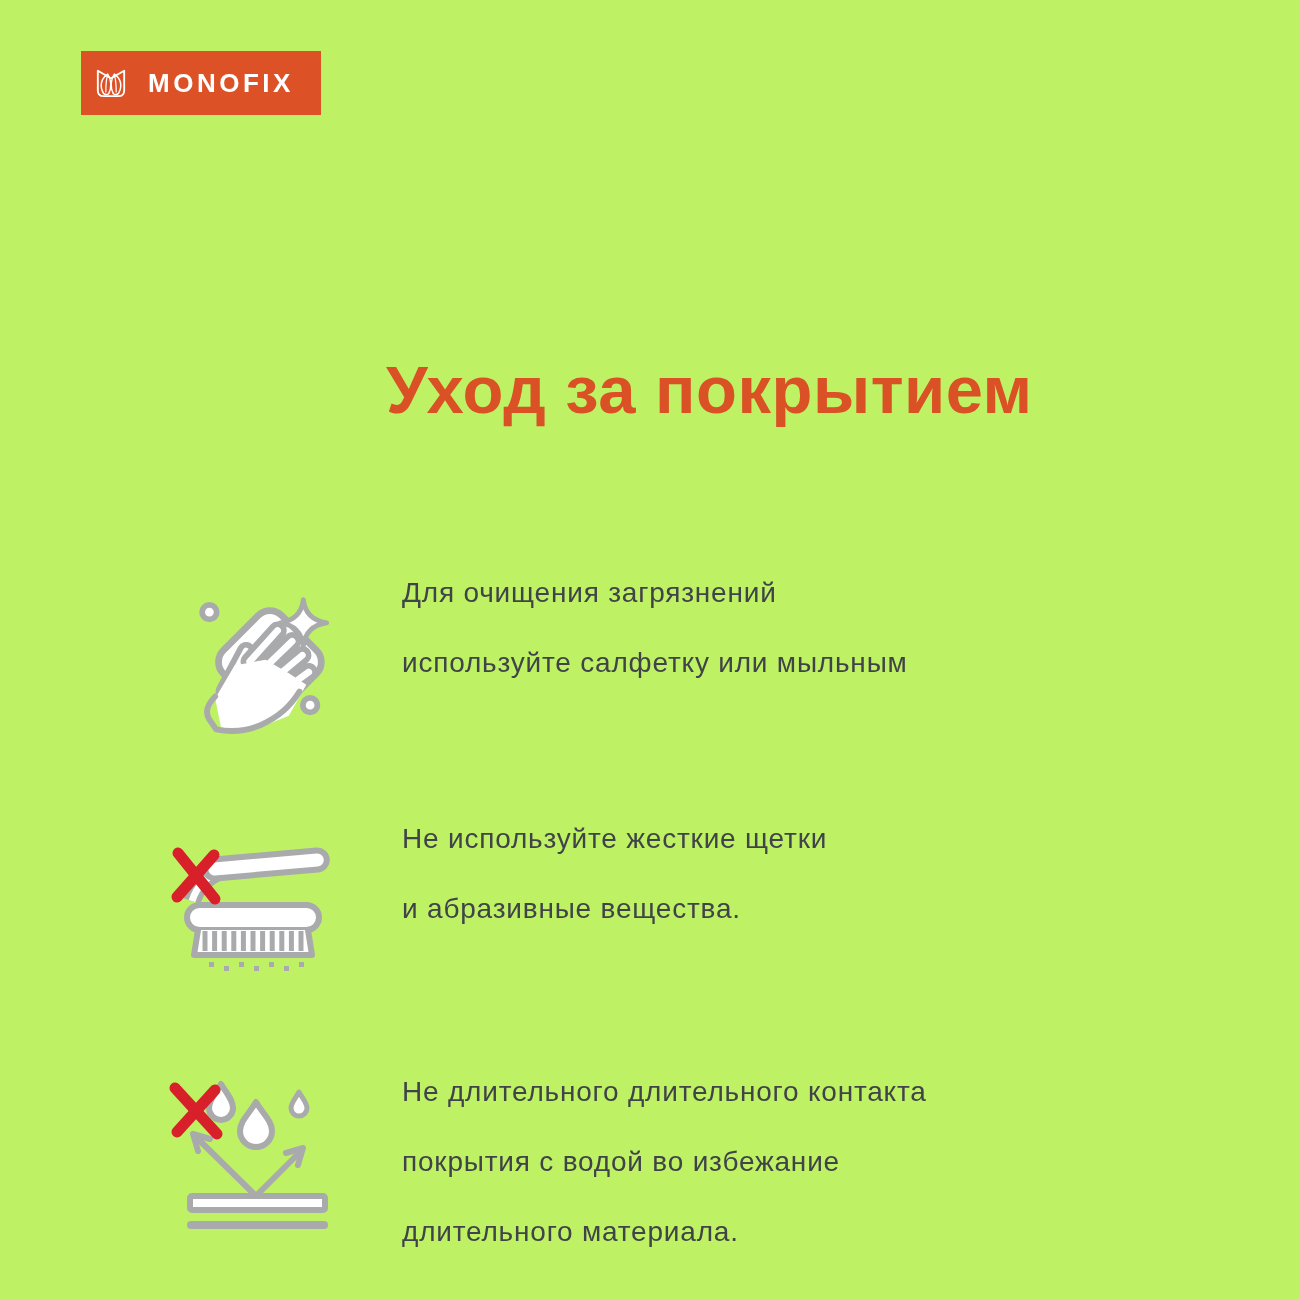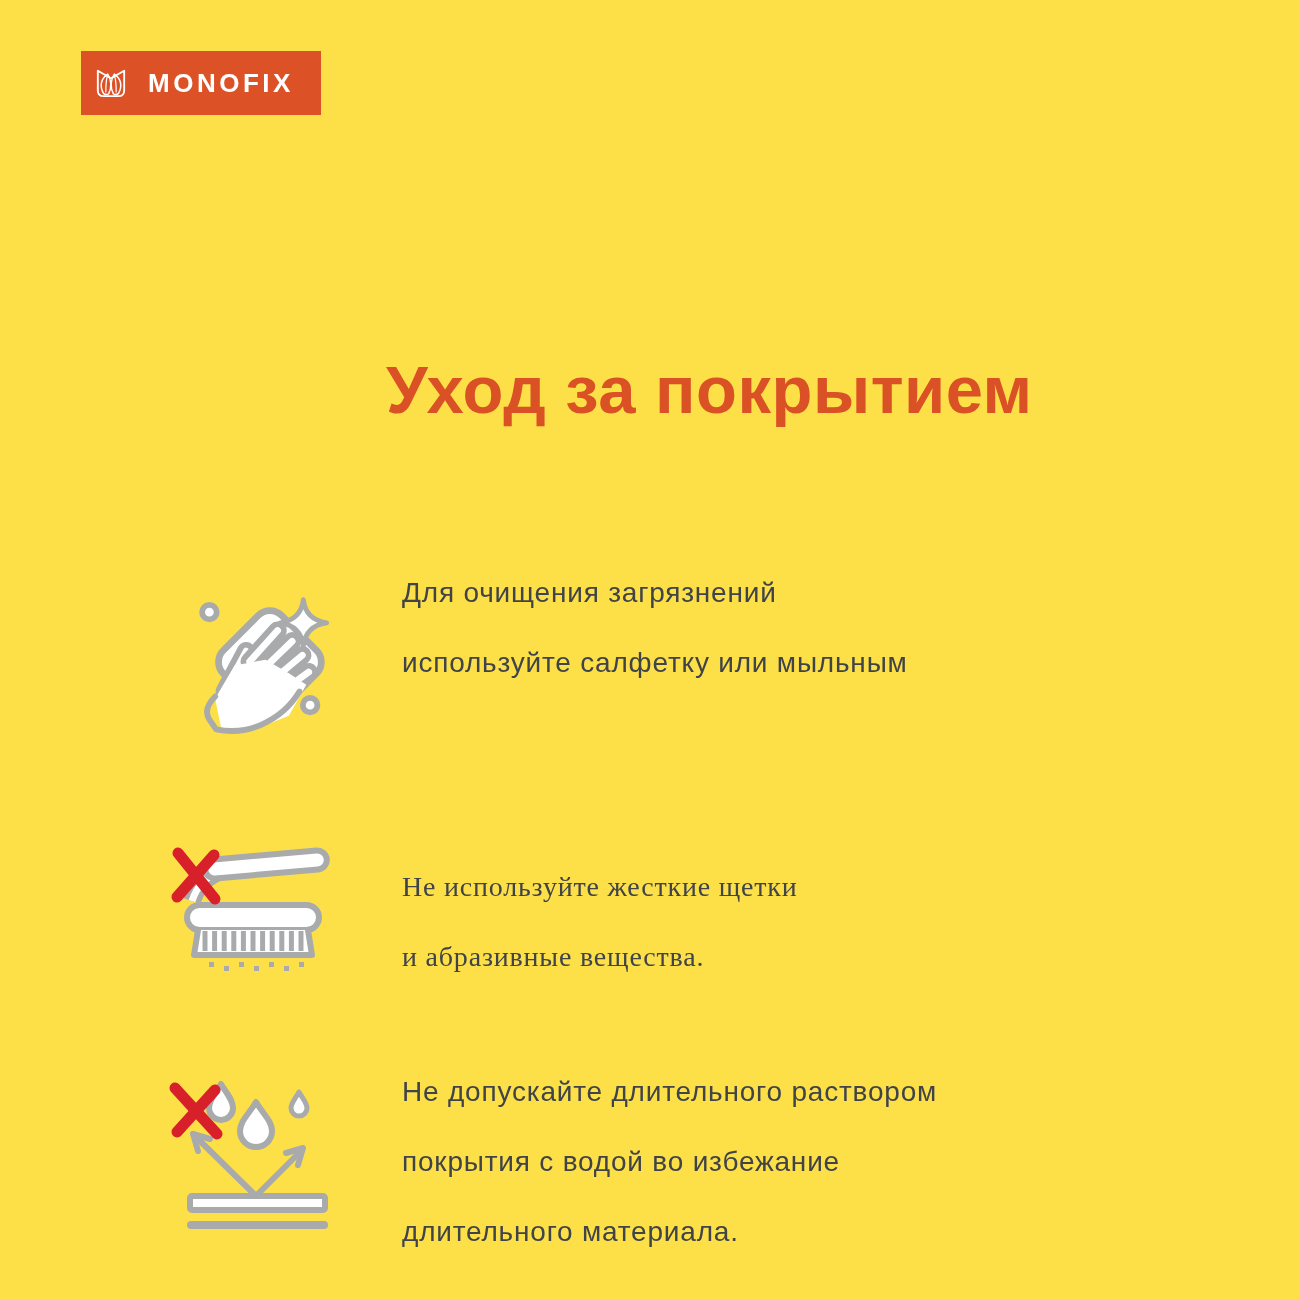--- a/index.html
+++ b/index.html
@@ -1,17 +1,17 @@
 <!DOCTYPE html>
 <html><head>
 <meta charset="utf-8">
 <style>
   html,body{margin:0;padding:0;background:#fff;}
   .canvas{
-    position:relative;width:1300px;height:1300px;background:#fde047;overflow:hidden;
+    position:relative;width:1300px;height:1300px;background:#bef264;overflow:hidden;
     font-family:"Liberation Sans","DejaVu Sans",sans-serif;
   }
   .logo{
     position:absolute;left:81px;top:51px;width:240px;height:64px;
     background:#DC5126;display:flex;align-items:center;padding-left:14px;box-sizing:border-box;
   }
   .logo svg{width:32px;height:32px;flex:0 0 auto;}
   .logo .brand{
     margin-left:21px;color:#FFFFFF;font-size:26px;font-weight:bold;letter-spacing:3.5px;
   }
@@ -24,21 +24,21 @@
   .icon-box svg{width:100%;height:100%;display:block;}
   .i1{left:190px;top:586px;width:155px;height:155px;}
   .i2{left:165px;top:845px;width:170px;height:130px;}
   .i3{left:163px;top:1076px;width:170px;height:165px;}
   .text-block{
     position:absolute;left:402px;color:#404348;font-size:28px;font-weight:300;
     letter-spacing:0.8px;
   }
   .text-block .line{height:70px;line-height:70px;white-space:nowrap;}
   .t1{top:558px;}
-  .t2{top:852px;font-family:Liberation Serif, serif;}
+  .t2{top:804px;}
   .t3{top:1057px;}
 </style>
 </head>
 <body>
 
 <div class="canvas">
 
   <div class="logo">
     <svg viewBox="0 0 34 34" fill="none" stroke="#FFFFFF" stroke-linejoin="round" stroke-linecap="round">
       <path d="M3 4 L17 12 L31 4 L31 25 Q31 31 25 31 L9 31 Q3 31 3 25 Z" stroke-width="2"></path>
@@ -130,18 +130,18 @@
         <rect x="27" y="120" width="135" height="14" rx="2"></rect>
         <path d="M28 149 L161 149" stroke-width="8"></path>
       </g>
       <g stroke="#D7202A" stroke-width="11" stroke-linecap="round" fill="none">
         <path d="M12 12 L54 58"></path>
           <path d="M52 14 L14 56"></path>
       </g>
     </svg>
   </div>
   <div class="text-block t3">
-    <div class="line">Не допускайте длительного раствором</div>
+    <div class="line">Не длительного длительного контакта</div>
     <div class="line">покрытия с водой во избежание</div>
     <div class="line">длительного материала.</div>
   </div>
 
 </div>
 
 </body></html>

